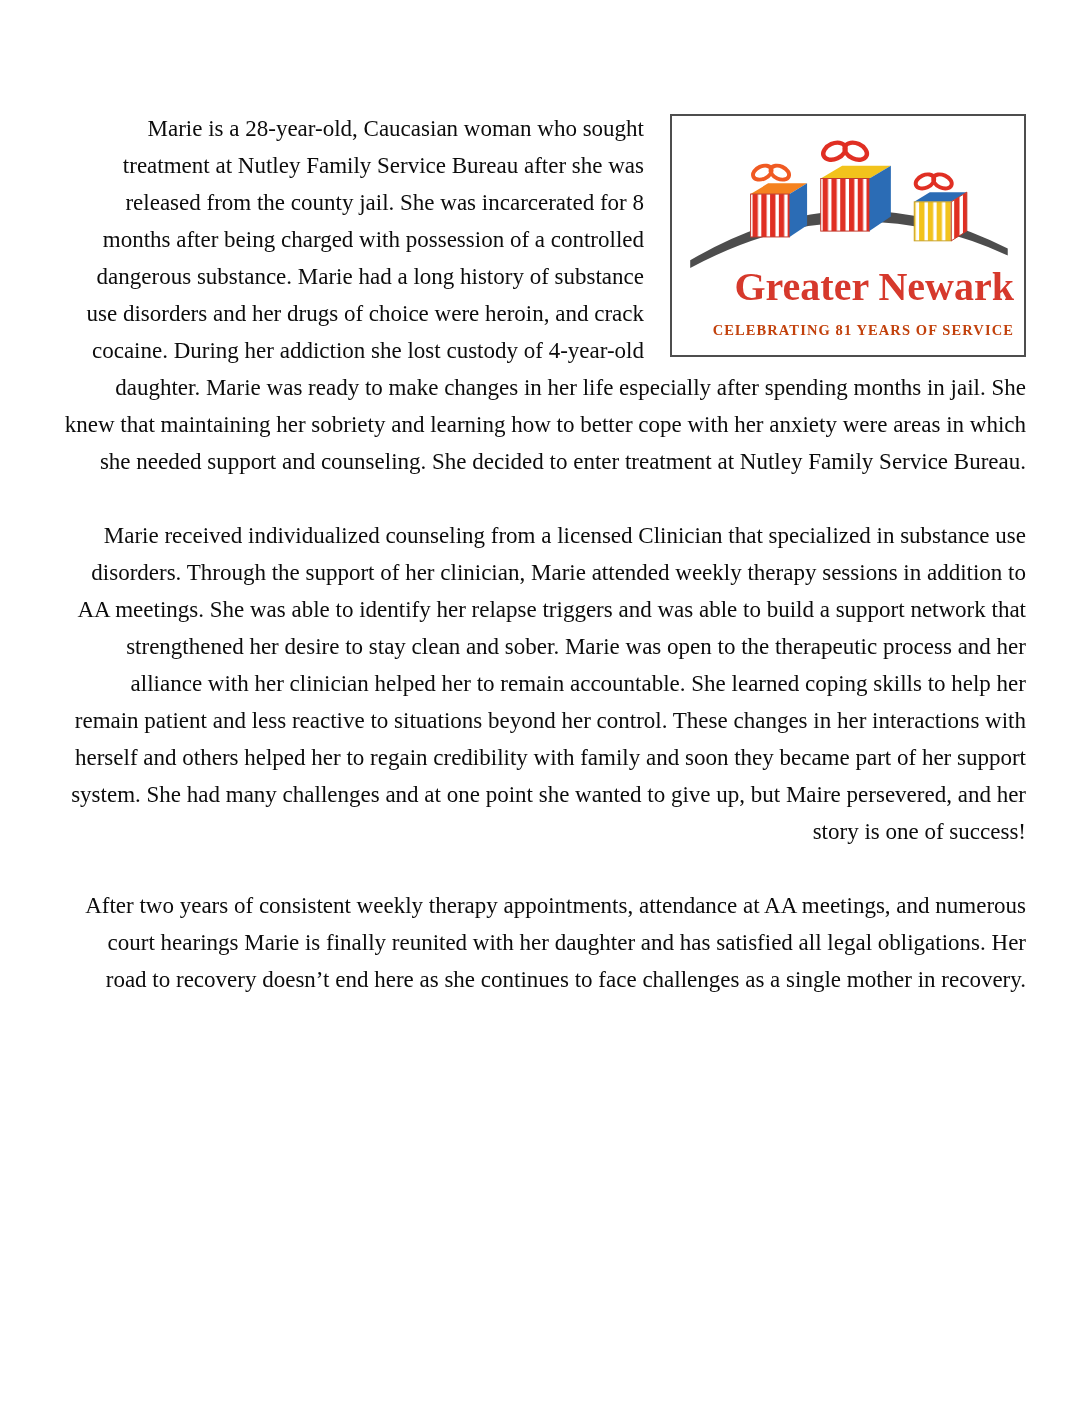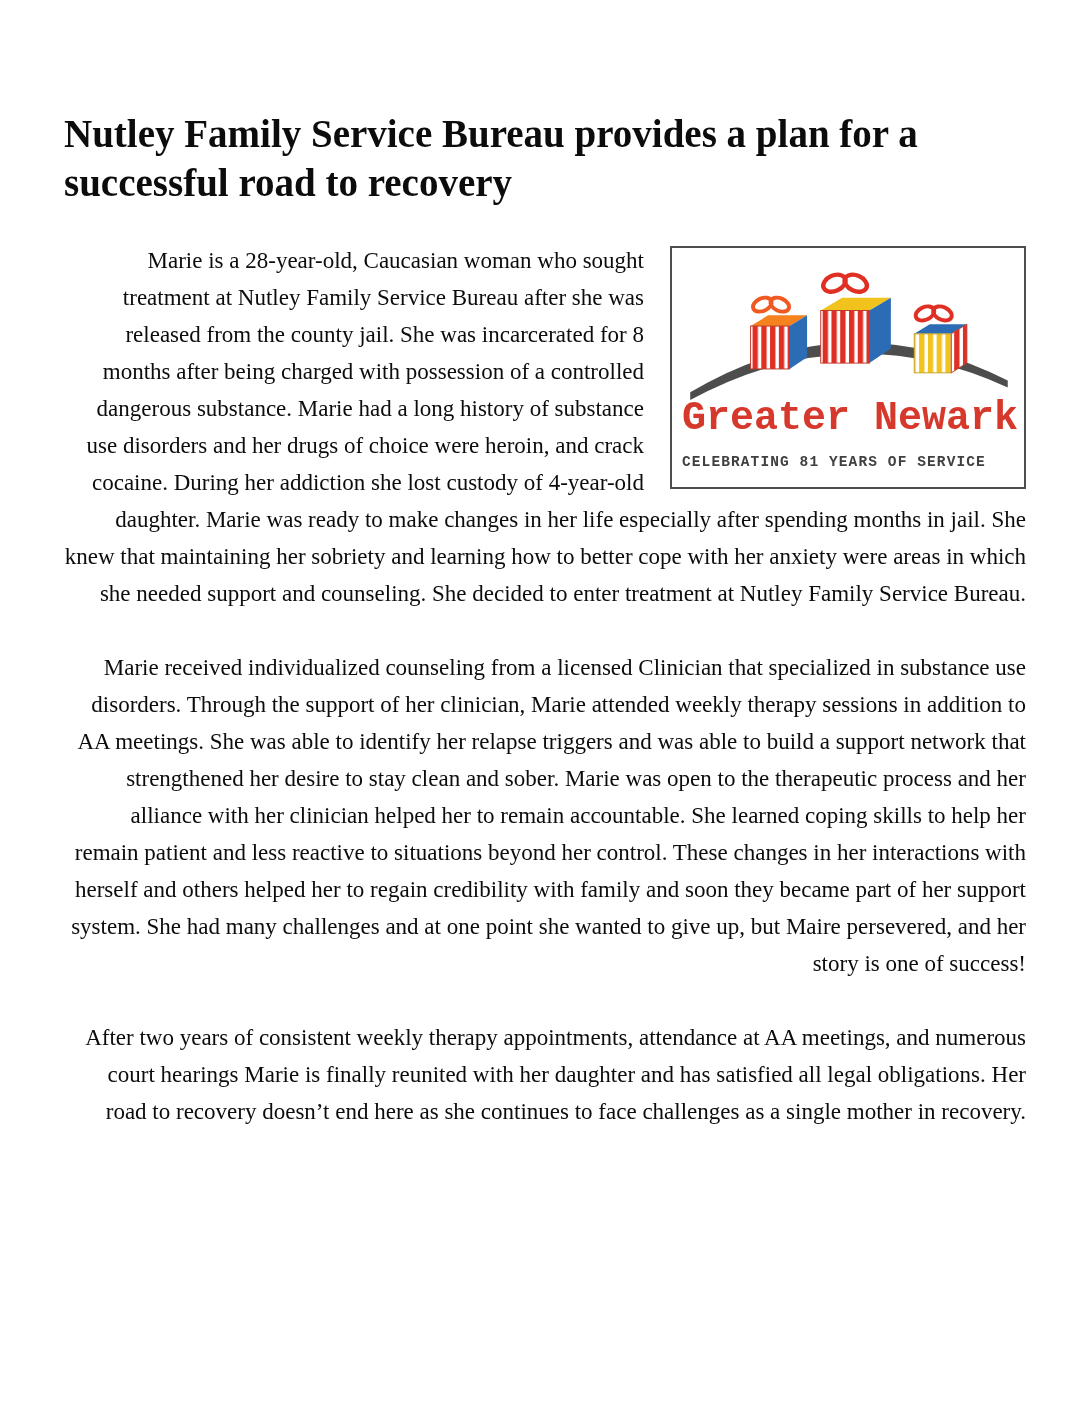--- a/index.html
+++ b/index.html
@@ -36,22 +36,22 @@
 
   
   .logo-box {
     float: right;
     width: 356px;
     box-sizing: border-box;
     border: 2px solid #4e4e4e;
     background: #ffffff;
     margin: 4px 0 10px 26px;
     padding: 6px 10px 14px 10px;
-    text-align: left;
-    font-family: Liberation Mono, monospace;
+    text-align: right;
+    font-family: Liberation Serif, serif;
   }
   .logo-art { display: block; margin: 0 auto -6px auto; }
   .logo-line1 {
     font-size: 40px;
     font-weight: bold;
     letter-spacing: 0px;
     line-height: 1.05;
     white-space: nowrap;
   }
   .logo-line2 {
@@ -79,21 +79,20 @@
   .footer-line sup {
     font-size: 14px;
     line-height: 0;
   }
 </style>
 </head>
 <body>
 
 <div class="doc">
 
-  <h1 class="article-title">Nutley Family Service Bureau provides a plan for a successful road to recovery</h1>
 
   <div class="body-text">
 
     <div class="logo-box">
       <svg class="logo-art" width="332" height="150" viewBox="0 0 340 154">
         <defs>
           <pattern id="stripeRW" width="9" height="10" patternUnits="userSpaceOnUse">
             <rect width="9" height="10" fill="#ffffff"></rect>
             <rect width="5.5" height="10" fill="#e02f23"></rect>
           </pattern>
@@ -130,21 +129,21 @@
           <rect x="238" y="82" width="38" height="40" fill="url(#stripeYW)" stroke="#c9a227" stroke-width="1"></rect>
           <polygon points="276,82 292,72 292,112 276,122" fill="url(#stripeRW)" stroke="#c0392b" stroke-width="1"></polygon>
           <g fill="none" stroke="#e02f23" stroke-width="4">
             <ellipse cx="249" cy="61" rx="10" ry="6.5" transform="rotate(-24 249 61)"></ellipse>
             <ellipse cx="267" cy="61" rx="10" ry="6.5" transform="rotate(24 267 61)"></ellipse>
           </g>
         </g>
       </svg>
 
       <div class="logo-line1" style="color:#d6392c">Greater Newark</div>
-      <div class="logo-tagline" style="color:#404040">
+      <div class="logo-tagline" style="color:#c2410c">
         <div>CELEBRATING 81 YEARS OF SERVICE</div>
       </div>
     </div>
 
     <p class="p-first">Marie is a 28-year-old, Caucasian woman who sought treatment at Nutley Family Service Bureau after she was released from the county jail. She was incarcerated for 8 months after being charged with possession of a controlled dangerous substance. Marie had a long history of substance use disorders and her drugs of choice were heroin, and crack cocaine. During her addiction she lost custody of 4-year-old daughter. Marie was ready to make changes in her life especially after spending months in jail. She knew that maintaining her sobriety and learning how to better cope with her anxiety were areas in which she needed support and counseling. She decided to enter treatment at Nutley Family Service Bureau.</p>
 
     <p class="p-indent">Marie received individualized counseling from a licensed Clinician that specialized in substance use disorders. Through the support of her clinician, Marie attended weekly therapy sessions in addition to AA meetings. She was able to identify her relapse triggers and was able to build a support network that strengthened her desire to stay clean and sober. Marie was open to the therapeutic process and her alliance with her clinician helped her to remain accountable. She learned coping skills to help her remain patient and less reactive to situations beyond her control. These changes in her interactions with herself and others helped her to regain credibility with family and soon they became part of her support system. She had many challenges and at one point she wanted to give up, but Maire persevered, and her story is one of success!</p>
 
     <p class="p-indent">After two years of consistent weekly therapy appointments, attendance at AA meetings, and numerous court hearings Marie is finally reunited with her daughter and has satisfied all legal obligations. Her road to recovery doesn’t end here as she continues to face challenges as a single mother in recovery.</p>
 

